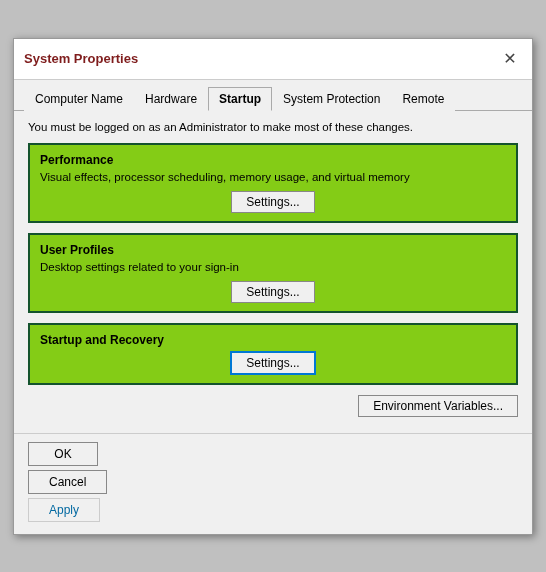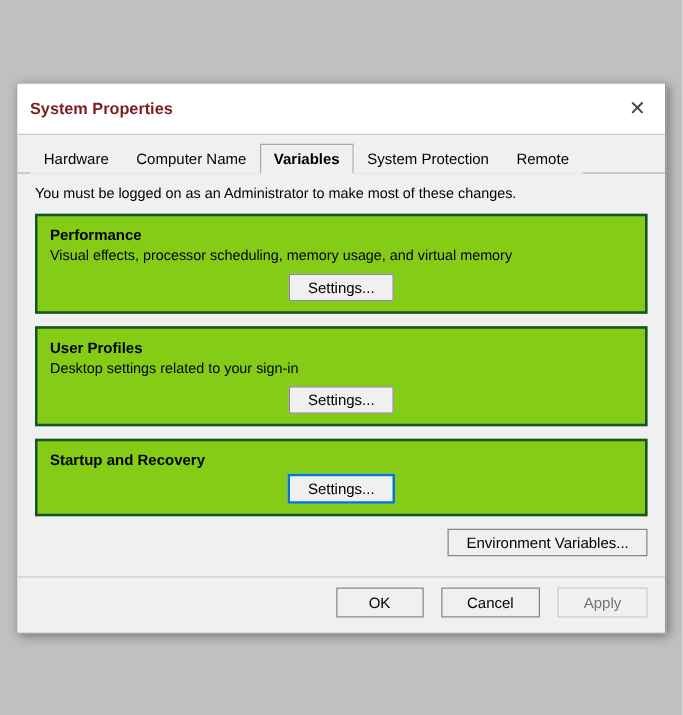--- a/index.html
+++ b/index.html
@@ -118,54 +118,55 @@
     .env-btn {
       padding: 3px 14px;
       font-size: 12px;
       background: #f0f0f0;
       border: 1px solid #888;
       cursor: pointer;
     }
     .dialog-footer {
       display: flex;
       justify-content: flex-end;
-      align-items: center;
-      gap: 14px;
+      align-items: flex-start;
+      gap: 4px;
       padding: 8px 14px 12px 14px;
       background: #f0f0f0;
       border-top: 1px solid #ccc;
+      flex-direction: column;
     }
     .footer-btn {
       padding: 4px 20px;
       font-size: 12px;
       background: #f0f0f0;
       border: 1px solid #888;
       cursor: pointer;
       min-width: 70px;
     }
     .footer-btn.disabled {
-      color: #737373;
+      color: #0369a1;
       cursor: default;
       border-color: #ccc;
     }
   </style>
 </head>
 <body>
 
 <div class="window">
 
   <div class="title-bar">
     <span class="title-bar-title">System Properties</span>
     <button class="close-btn">✕</button>
   </div>
 
   <div class="tabs">
+    <div class="tab">Computer Name</div>
     <div class="tab">Hardware</div>
-    <div class="tab">Computer Name</div>
-    <div class="tab active">Variables</div>
+    <div class="tab active">Startup</div>
     <div class="tab">System Protection</div>
     <div class="tab">Remote</div>
   </div>
 
   <div class="content">
     <div class="admin-notice">You must be logged on as an Administrator to make most of these changes.</div>
 
     <div class="section-box">
       <div class="section-title">Performance</div>
       <div class="section-desc">Visual effects, processor scheduling, memory usage, and virtual memory</div>

